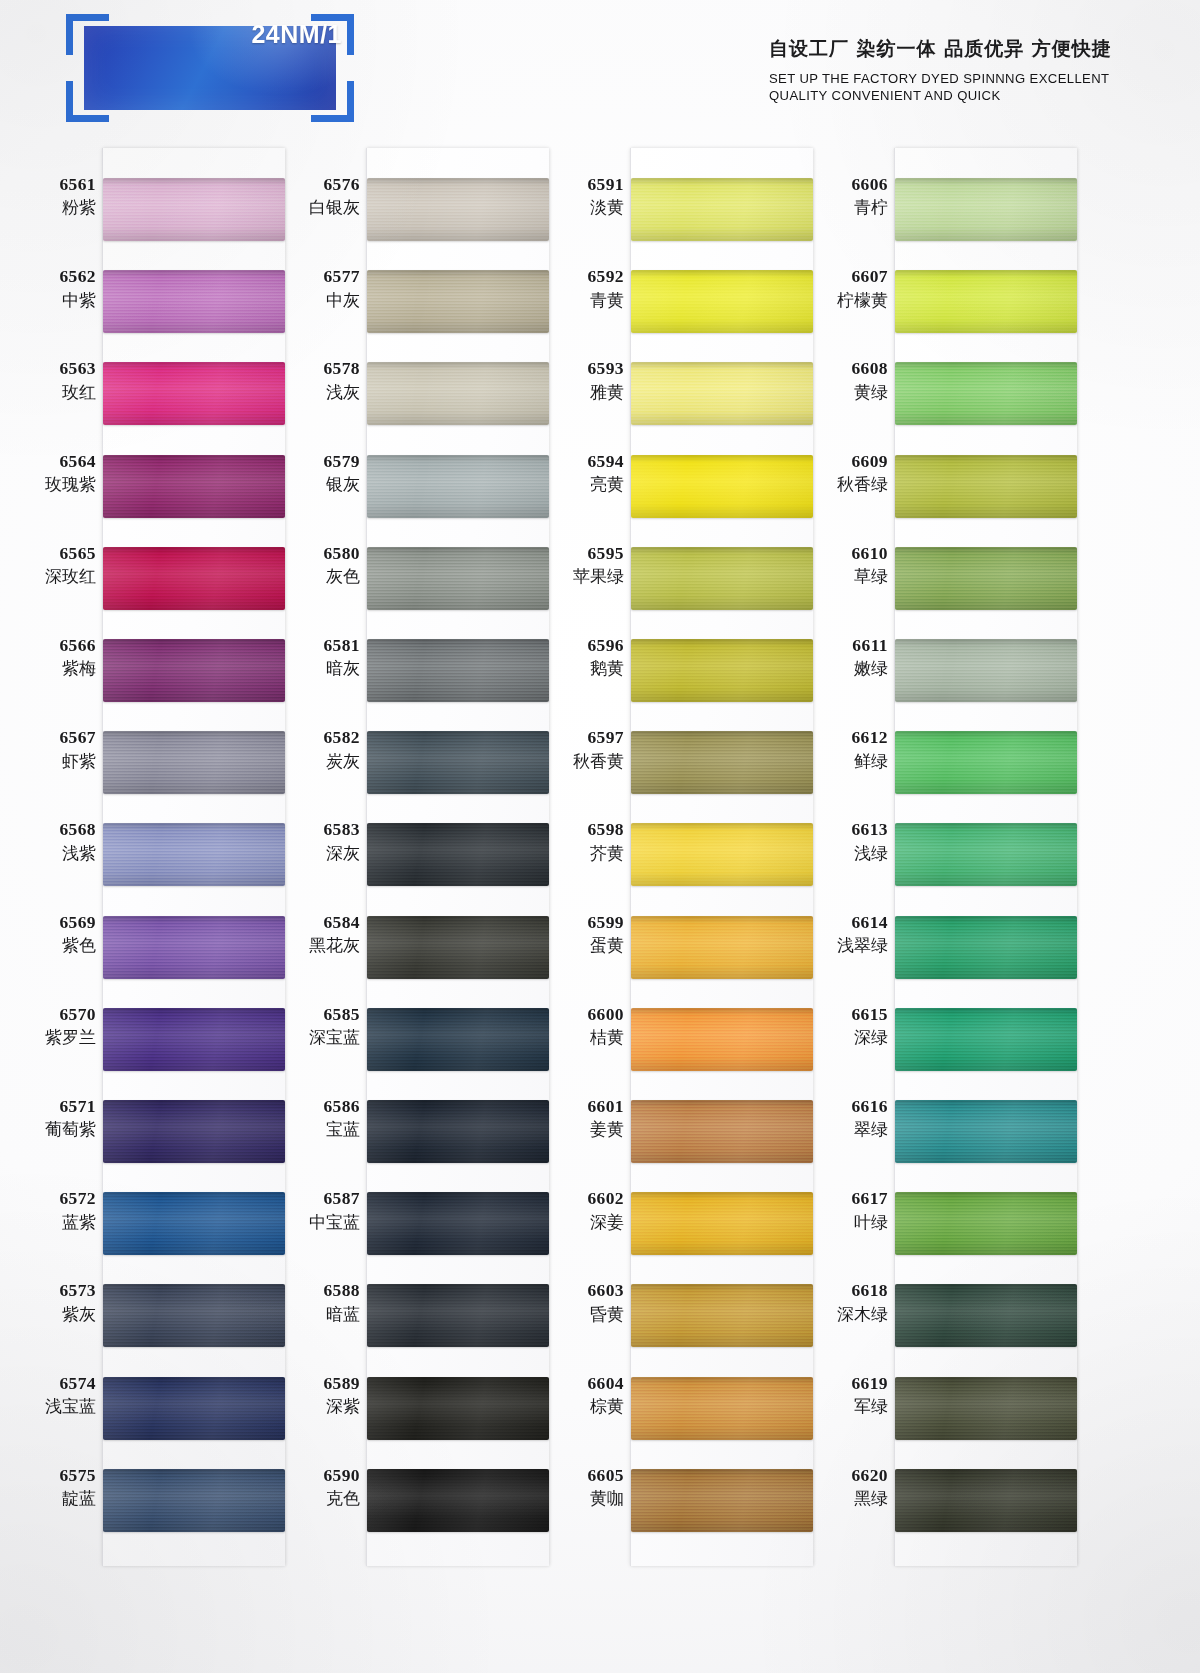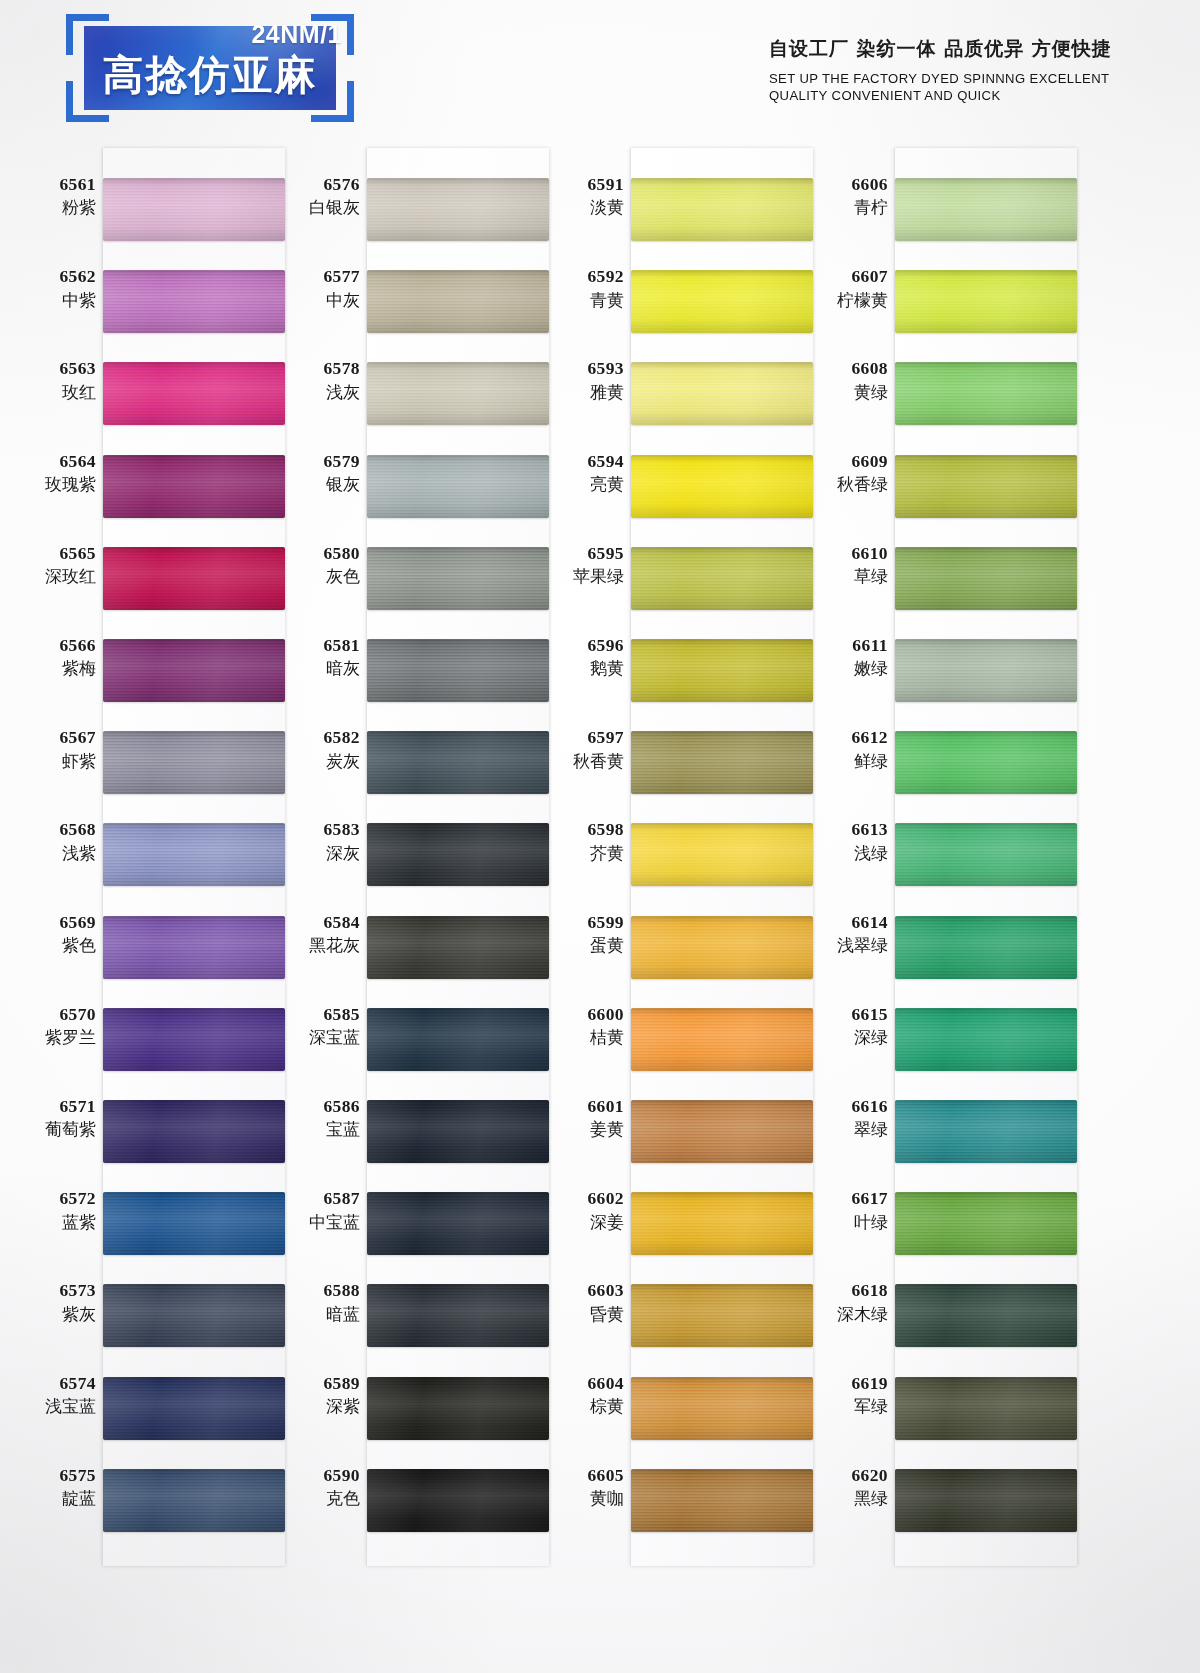--- a/index.html
+++ b/index.html
@@ -247,21 +247,20 @@
 
   <div id="header">
 
     <div id="logo-badge">
       <div class="brk tl"></div>
       <div class="brk tr"></div>
       <div class="brk bl"></div>
       <div class="brk br"></div>
       <div id="logo-plate"></div>
       <div id="logo-nm">24NM/1</div>
-      <div id="logo-cn">高捻仿亚麻</div>
     </div>
 
     <div id="slogan">
       <div id="slogan-cn">自设工厂  染纺一体  品质优异  方便快捷</div>
       <div class="slogan-en">SET UP THE  FACTORY DYED SPINNNG  EXCELLENT</div>
       <div class="slogan-en">QUALITY CONVENIENT AND QUICK</div>
     </div>
 
   </div>
 

